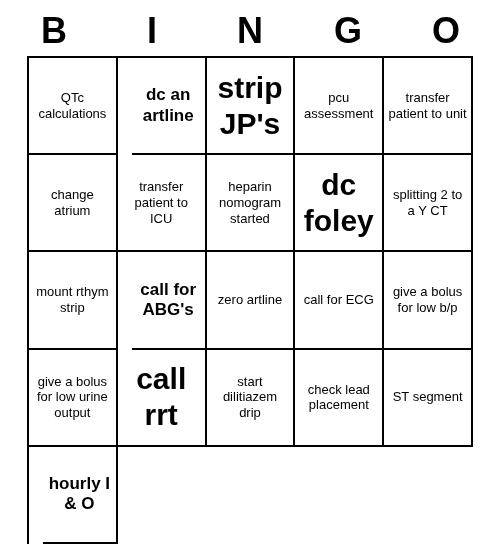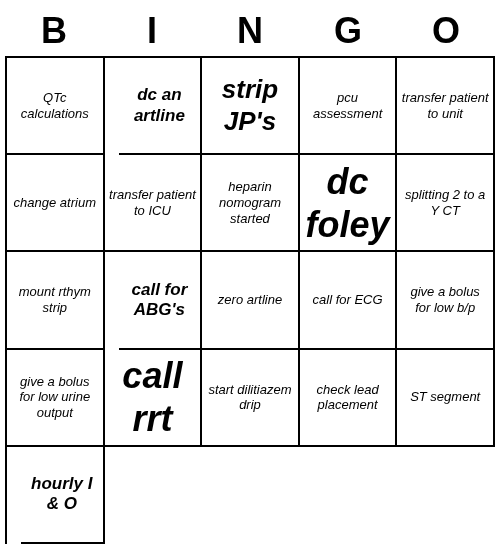--- a/index.html
+++ b/index.html
@@ -25,51 +25,50 @@
       text-align: center;
       font-size: 36px;
       font-weight: bold;
       padding: 4px 0;
     }
 
     .bingo-grid {
       display: grid;
       grid-template-columns: repeat(5, 1fr);
       grid-template-rows: repeat(5, 1fr);
-      width: 490px;
+      width: 446px;
       height: 490px;
       border-top: 2px solid #000;
       border-left: 2px solid #000;
-      font-style: italic;
     }
 
     .bingo-cell {
       border-right: 2px solid #000;
       border-bottom: 2px solid #000;
       display: flex;
       align-items: center;
       justify-content: center;
       text-align: center;
       padding: 4px;
       font-size: 13px;
       line-height: 1.2;
     }
 
     .bingo-cell.free {
       font-size: 18px;
       font-weight: bold;
     }
 
     .bingo-cell.big-strip {
-      font-size: 26px;
+      font-size: 30px;
       font-weight: bold;
     }
 
     .bingo-cell.big-dc {
-      font-size: 36px;
+      font-size: 30px;
       font-weight: bold;
     }
 
     .bingo-cell.medium-text {
       font-size: 17px;
       font-weight: bold;
       margin-left: 14px;
     }
   </style>
 </head>

